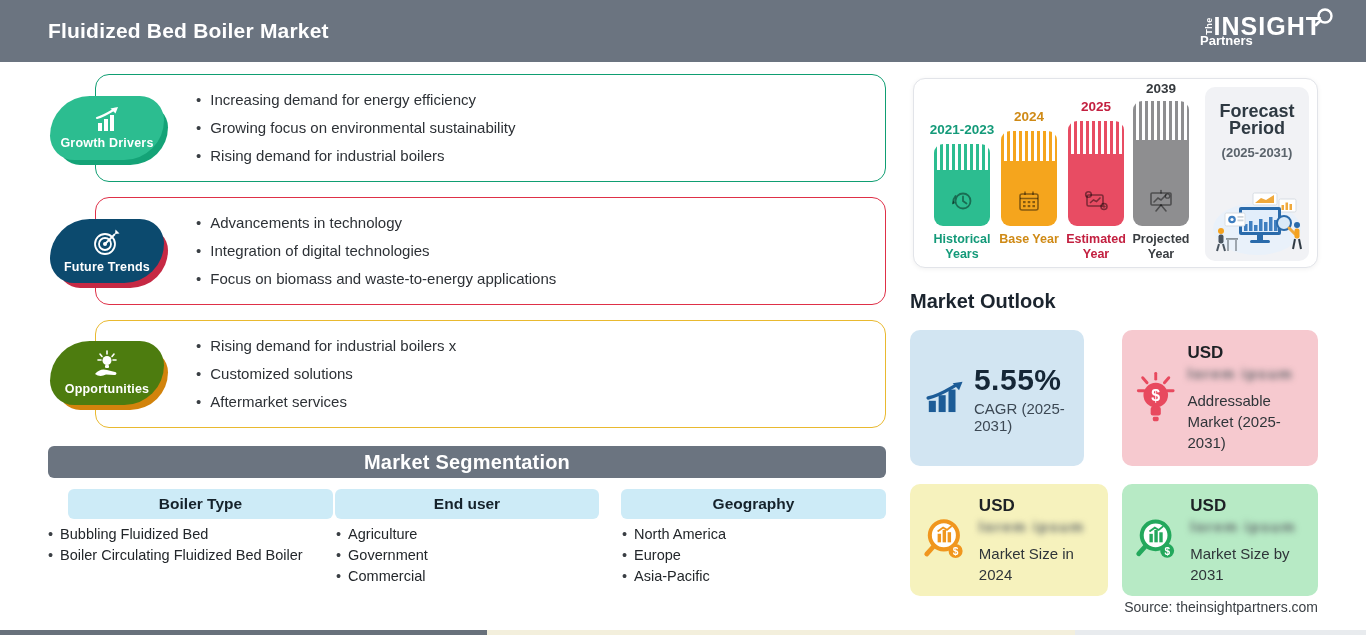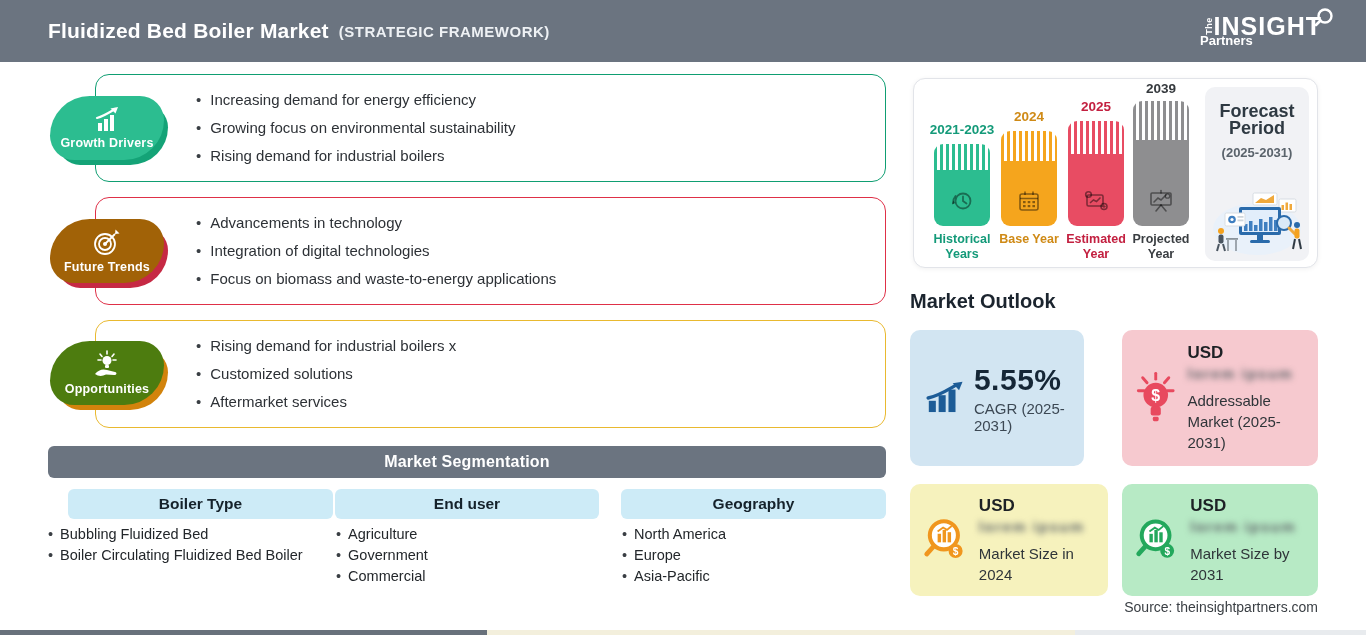--- a/index.html
+++ b/index.html
@@ -26,27 +26,27 @@
   #box-trends { top:197px; border:1.6px solid #df3048; }
   #box-opps   { top:320px; border:1.6px solid #e9b92f; }
   .info-list { list-style:none; padding:0 18px 0 100px; }
   .info-list li { font-size:15px; color:#2d3136; line-height:28px; display:flex; align-items:baseline; }
   .info-list li::before { content:"•"; margin-right:9px; color:#3a3f44; font-size:15px; }
 
   .badge { position:absolute; left:50px; width:114px; height:64px;
            border-radius:46px 28px 46px 28px; display:flex; flex-direction:column;
            align-items:center; justify-content:center; gap:2px; z-index:2; color:#fff; }
   #badge-growth { top:96px;  background:#2cbd90; box-shadow:6px 7px 0 -2px #14a377; }
-  #badge-trends { top:219px; background:#a16207; box-shadow:6px 7px 0 -2px #c62944; }
+  #badge-trends { top:219px; background:#0c4a6e; box-shadow:6px 7px 0 -2px #c62944; }
   #badge-opps   { top:341px; background:#4d7c0f; box-shadow:6px 7px 0 -2px #d2830c; }
   .badge-label { font-size:12.5px; font-weight:700; letter-spacing:.2px; }
 
   
   .seg-bar { position:absolute; left:48px; top:446px; width:838px; height:32px; background:#6b7480;
-             border-radius:6px; color:#fff; font-weight:700; font-size:16px;
+             border-radius:6px; color:#fff; font-weight:700; font-size:20px;
              display:flex; align-items:center; justify-content:center; letter-spacing:.2px; }
   .seg-pill { position:absolute; top:489px; height:30px; background:#cdebf7; border-radius:6px;
               display:flex; align-items:center; justify-content:center; font-weight:700;
               font-size:15.5px; color:#15222b; }
   #pill-0 { left:48px;  width:265px;margin-left:20px; } #pill-1 { left:335px; width:264px; } #pill-2 { left:621px; width:265px; }
   .seg-list { position:absolute; top:524px; list-style:none; font-size:14.5px; color:#23272b; }
   .seg-list li { line-height:21px; display:flex; align-items:baseline; }
   .seg-list li::before { content:"•"; margin-right:7px; color:#3a3f44; }
   #list-0 { left:48px; width:280px; } #list-1 { left:336px; } #list-2 { left:622px; }
 
@@ -111,21 +111,20 @@
   .footer .f2 { width:588px; background:#f3efdc; }
   .footer .f3 { flex:1; background:#e8ebee; }
 </style>
 </head>
 <body>
 
 <div class="canvas">
 
   <div class="header">
     <span class="title">Fluidized Bed Boiler Market</span>
-    <span class="subtitle">(STRATEGIC FRAMEWORK)</span>
     <div class="logo">
       <div class="logo-row">
         <span class="logo-the">The</span>
         <span class="logo-insight">INSIGHT</span>
         <svg class="logo-loop" width="22" height="22" viewBox="0 0 22 22">
           <circle cx="13" cy="8" r="6.5" fill="none" stroke="#fff" stroke-width="2.4"></circle>
           <line x1="8.5" y1="12.5" x2="4" y2="17" stroke="#fff" stroke-width="2.6" stroke-linecap="round"></line>
         </svg>
       </div>
       <div class="logo-partners">Partners</div>

